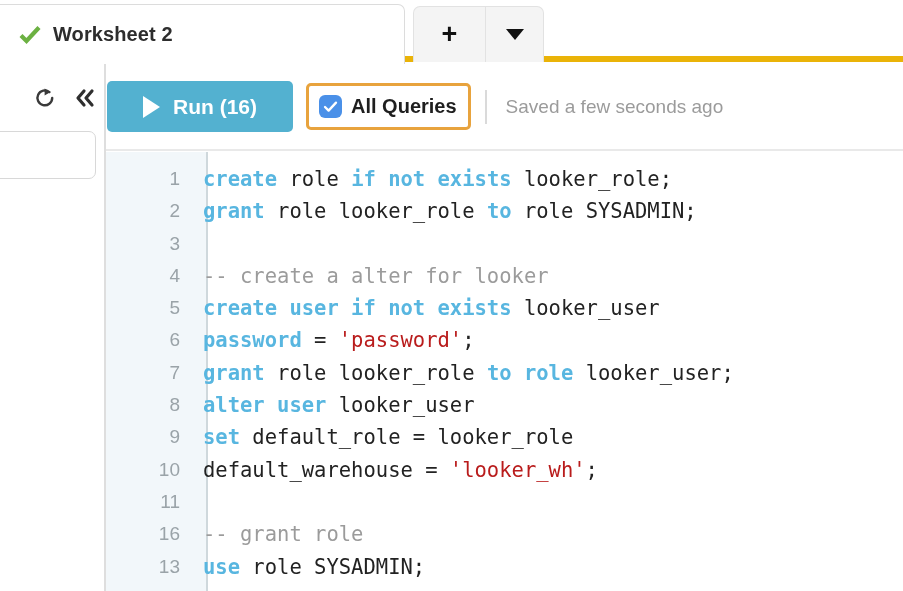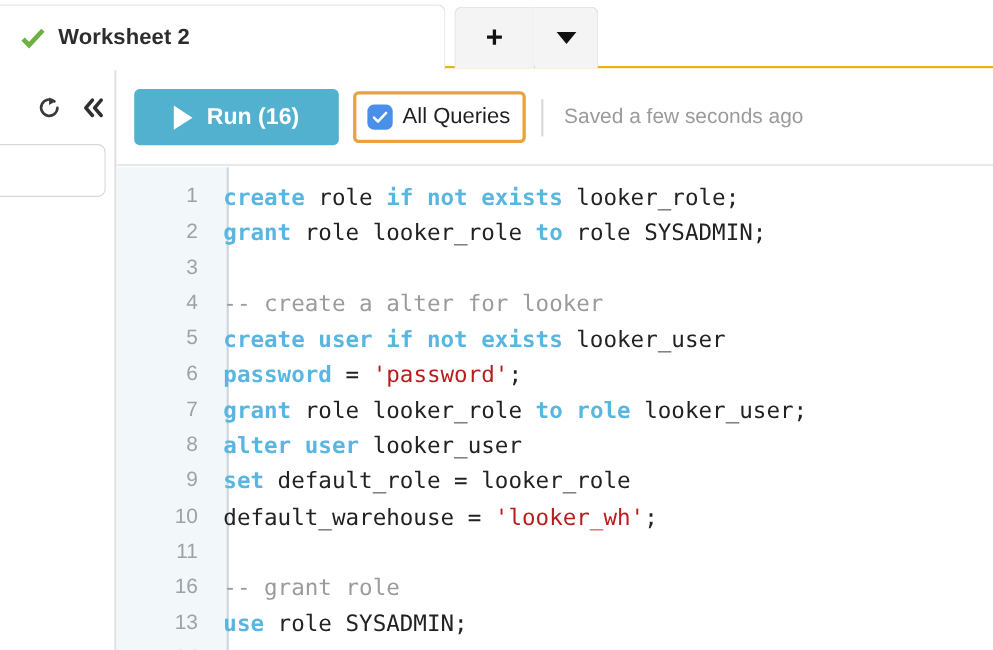--- a/index.html
+++ b/index.html
@@ -22,21 +22,21 @@
     background: #ffffff;
   }
 
   
   .tabbar {
     position: absolute;
     left: 0; top: 0;
     width: 903px;
     height: 62px;
     background: #ffffff;
-    border-bottom: 2px solid #eab308;
+    border-bottom: 6px solid #eab308;
     box-sizing: border-box;
   }
   .tab-active {
     position: absolute;
     left: -8px;
     top: 4px;
     width: 413px;
     height: 60px;
     background: #ffffff;
     border: 1px solid #dcdcdc;
@@ -152,21 +152,21 @@
     position: absolute;
     left: 106px;
     top: 64px;
     width: 797px;
     height: 87px;
     background: #ffffff;
     border-bottom: 2px solid #e9e9e9;
     box-sizing: border-box;
     display: flex;
     align-items: center;
-    padding-left: 16px;
+    padding-left: 1px;
   }
   .run-btn {
     height: 51px;
     min-width: 186px;
     background: #53b1d0;
     border: none;
     border-radius: 5px;
     display: flex;
     align-items: center;
     justify-content: center;
@@ -208,20 +208,21 @@
     background: #4a90e8;
     display: flex;
     align-items: center;
     justify-content: center;
     flex: 0 0 auto;
   }
   .allq-label {
     font-size: 20px;
     color: #1f1f1f;
     white-space: nowrap;
+    font-weight: bold;
   }
 
   .tb-sep {
     width: 2px;
     height: 34px;
     background: #dadada;
     margin-left: 14px;
   }
   .saved-text {
     margin-left: 19px;

